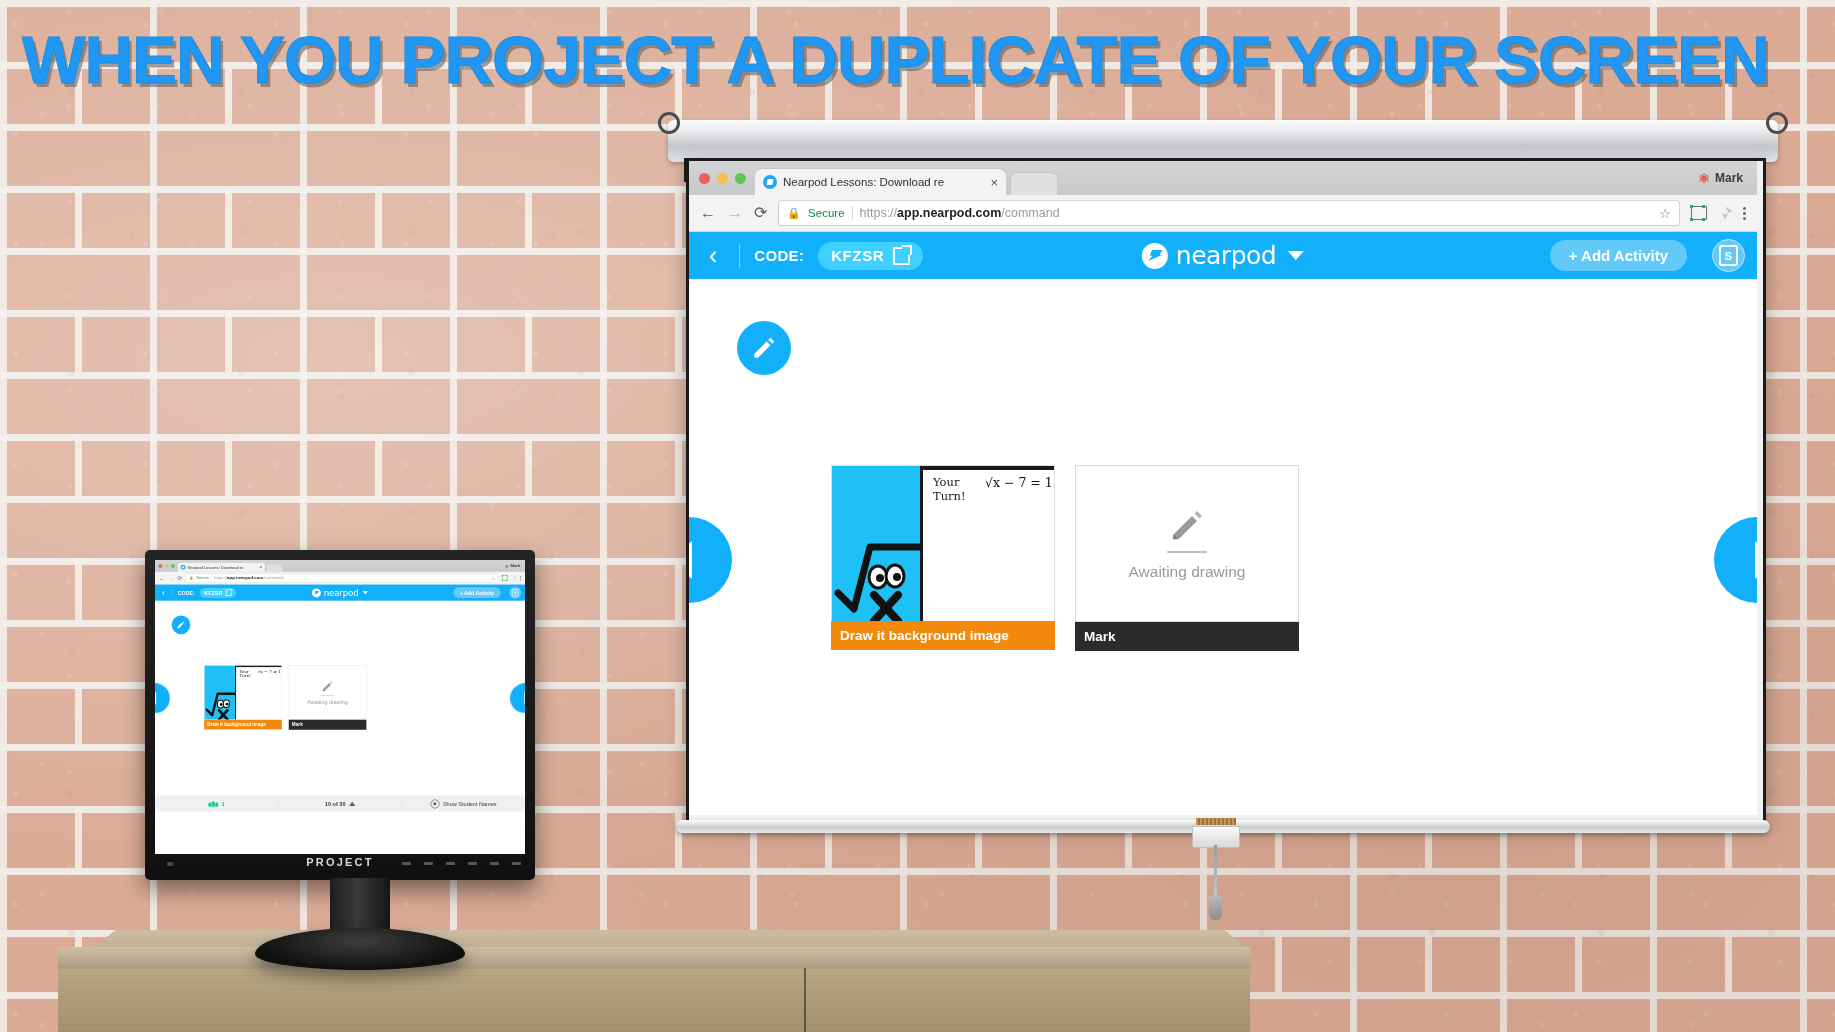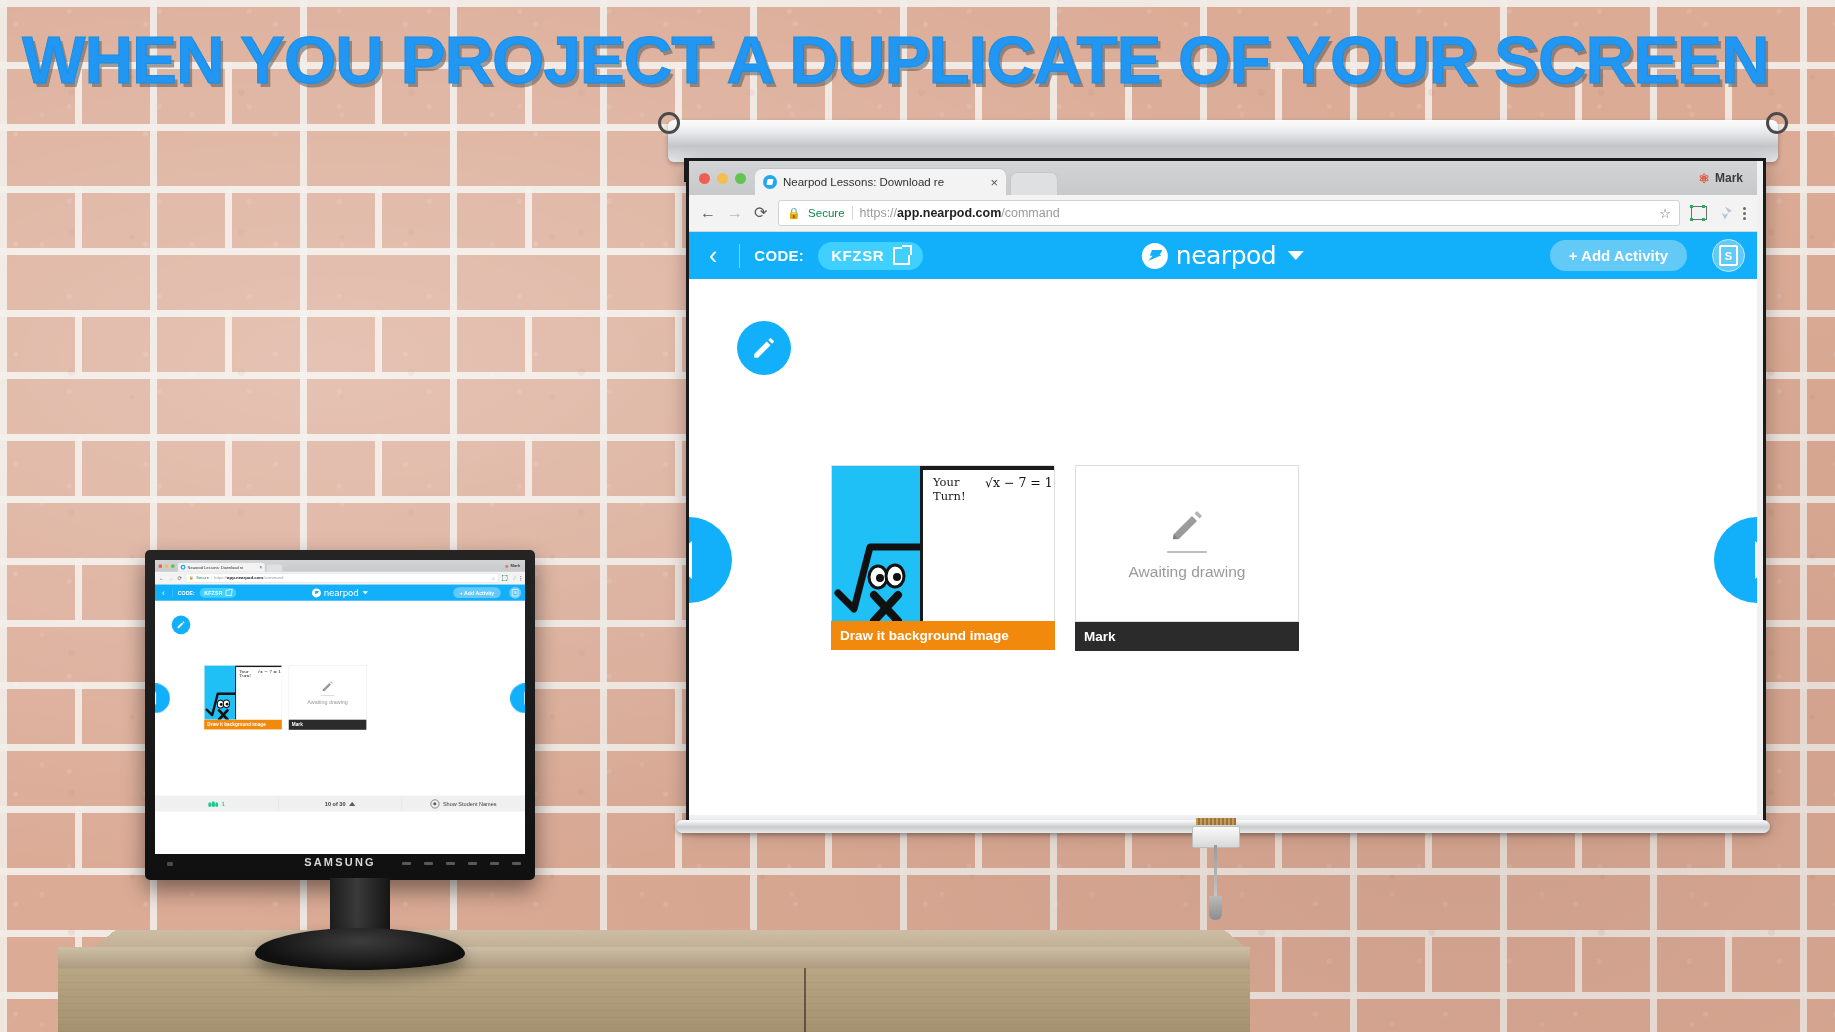--- a/index.html
+++ b/index.html
@@ -390,21 +390,21 @@
     <div class="np-bcell">
       <span class="np-eye">
               <i></i>
             </span>
       <span class="np-show">Show Student Names</span>
     </div>
   </div>
 </div>
   </div>
   <div class="monLed"></div>
-  <div class="monBrand">SAMSUNG</div>
+  <div class="monBrand">PROJECT</div>
   <div class="monBtns">
     <i></i>
     <i></i>
     <i></i>
     <i></i>
     <i></i>
     <i></i>
   </div>
   <div class="monNeck"></div>
   <div class="monBase"></div>

